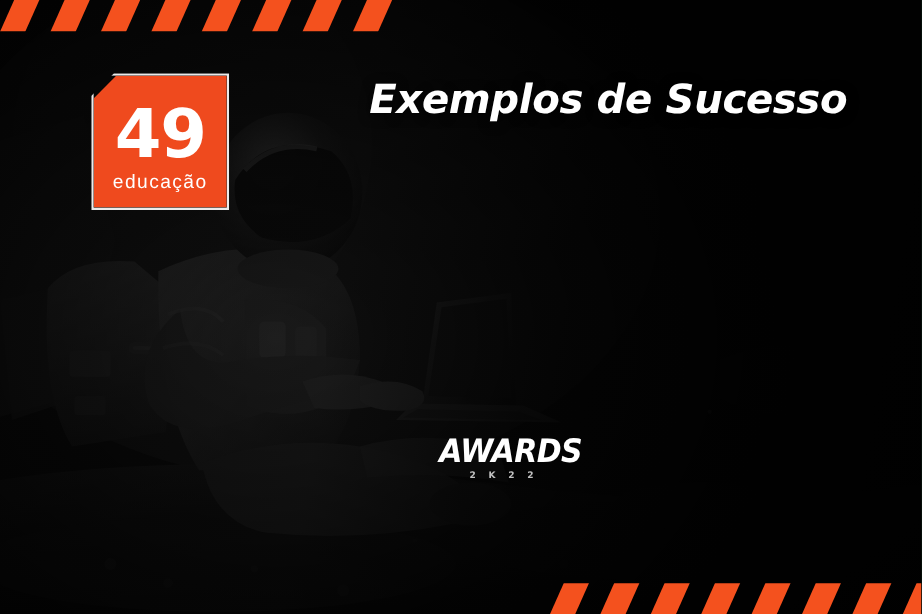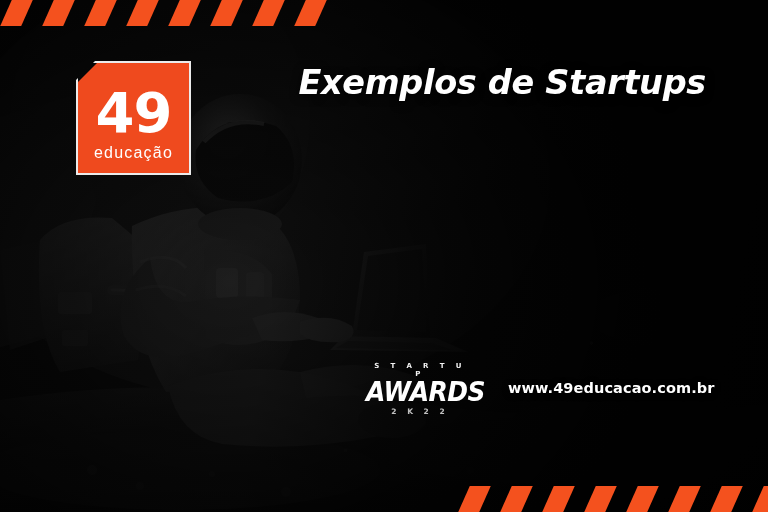--- a/index.html
+++ b/index.html
@@ -288,30 +288,28 @@
       <span class="stripe" style="left: 300px; background: rgb(244, 81, 30);"></span>
     </div>
 
   <div class="logo-badge">
     <div class="logo-badge-inner" style="background: rgb(239, 74, 30);"></div>
     <div class="logo-49">49</div>
     <div class="logo-sub">educação</div>
   </div>
 
   <div class="headline">
-    <span class="line">Exemplos de Startups</span>
+    <span class="line">Exemplos de Sucesso</span>
   </div>
 
   <div class="awards-logo">
-    <div class="awards-top">S T A R T U P</div>
     <div class="awards-main">AWARDS</div>
     <div class="awards-year">2 K 2 2</div>
   </div>
 
-  <div class="site-url">www.49educacao.com.br</div>
 
   <div class="stripes stripes-bottom">
       <span class="stripe" style="left: 8px; background: rgb(244, 81, 30);"></span>
       <span class="stripe" style="left: 50px; background: rgb(244, 81, 30);"></span>
       <span class="stripe" style="left: 92px; background: rgb(244, 81, 30);"></span>
       <span class="stripe" style="left: 134px; background: rgb(244, 81, 30);"></span>
       <span class="stripe" style="left: 176px; background: rgb(244, 81, 30);"></span>
       <span class="stripe" style="left: 218px; background: rgb(244, 81, 30);"></span>
       <span class="stripe" style="left: 260px; background: rgb(244, 81, 30);"></span>
       <span class="stripe" style="left: 302px; background: rgb(244, 81, 30);"></span>

